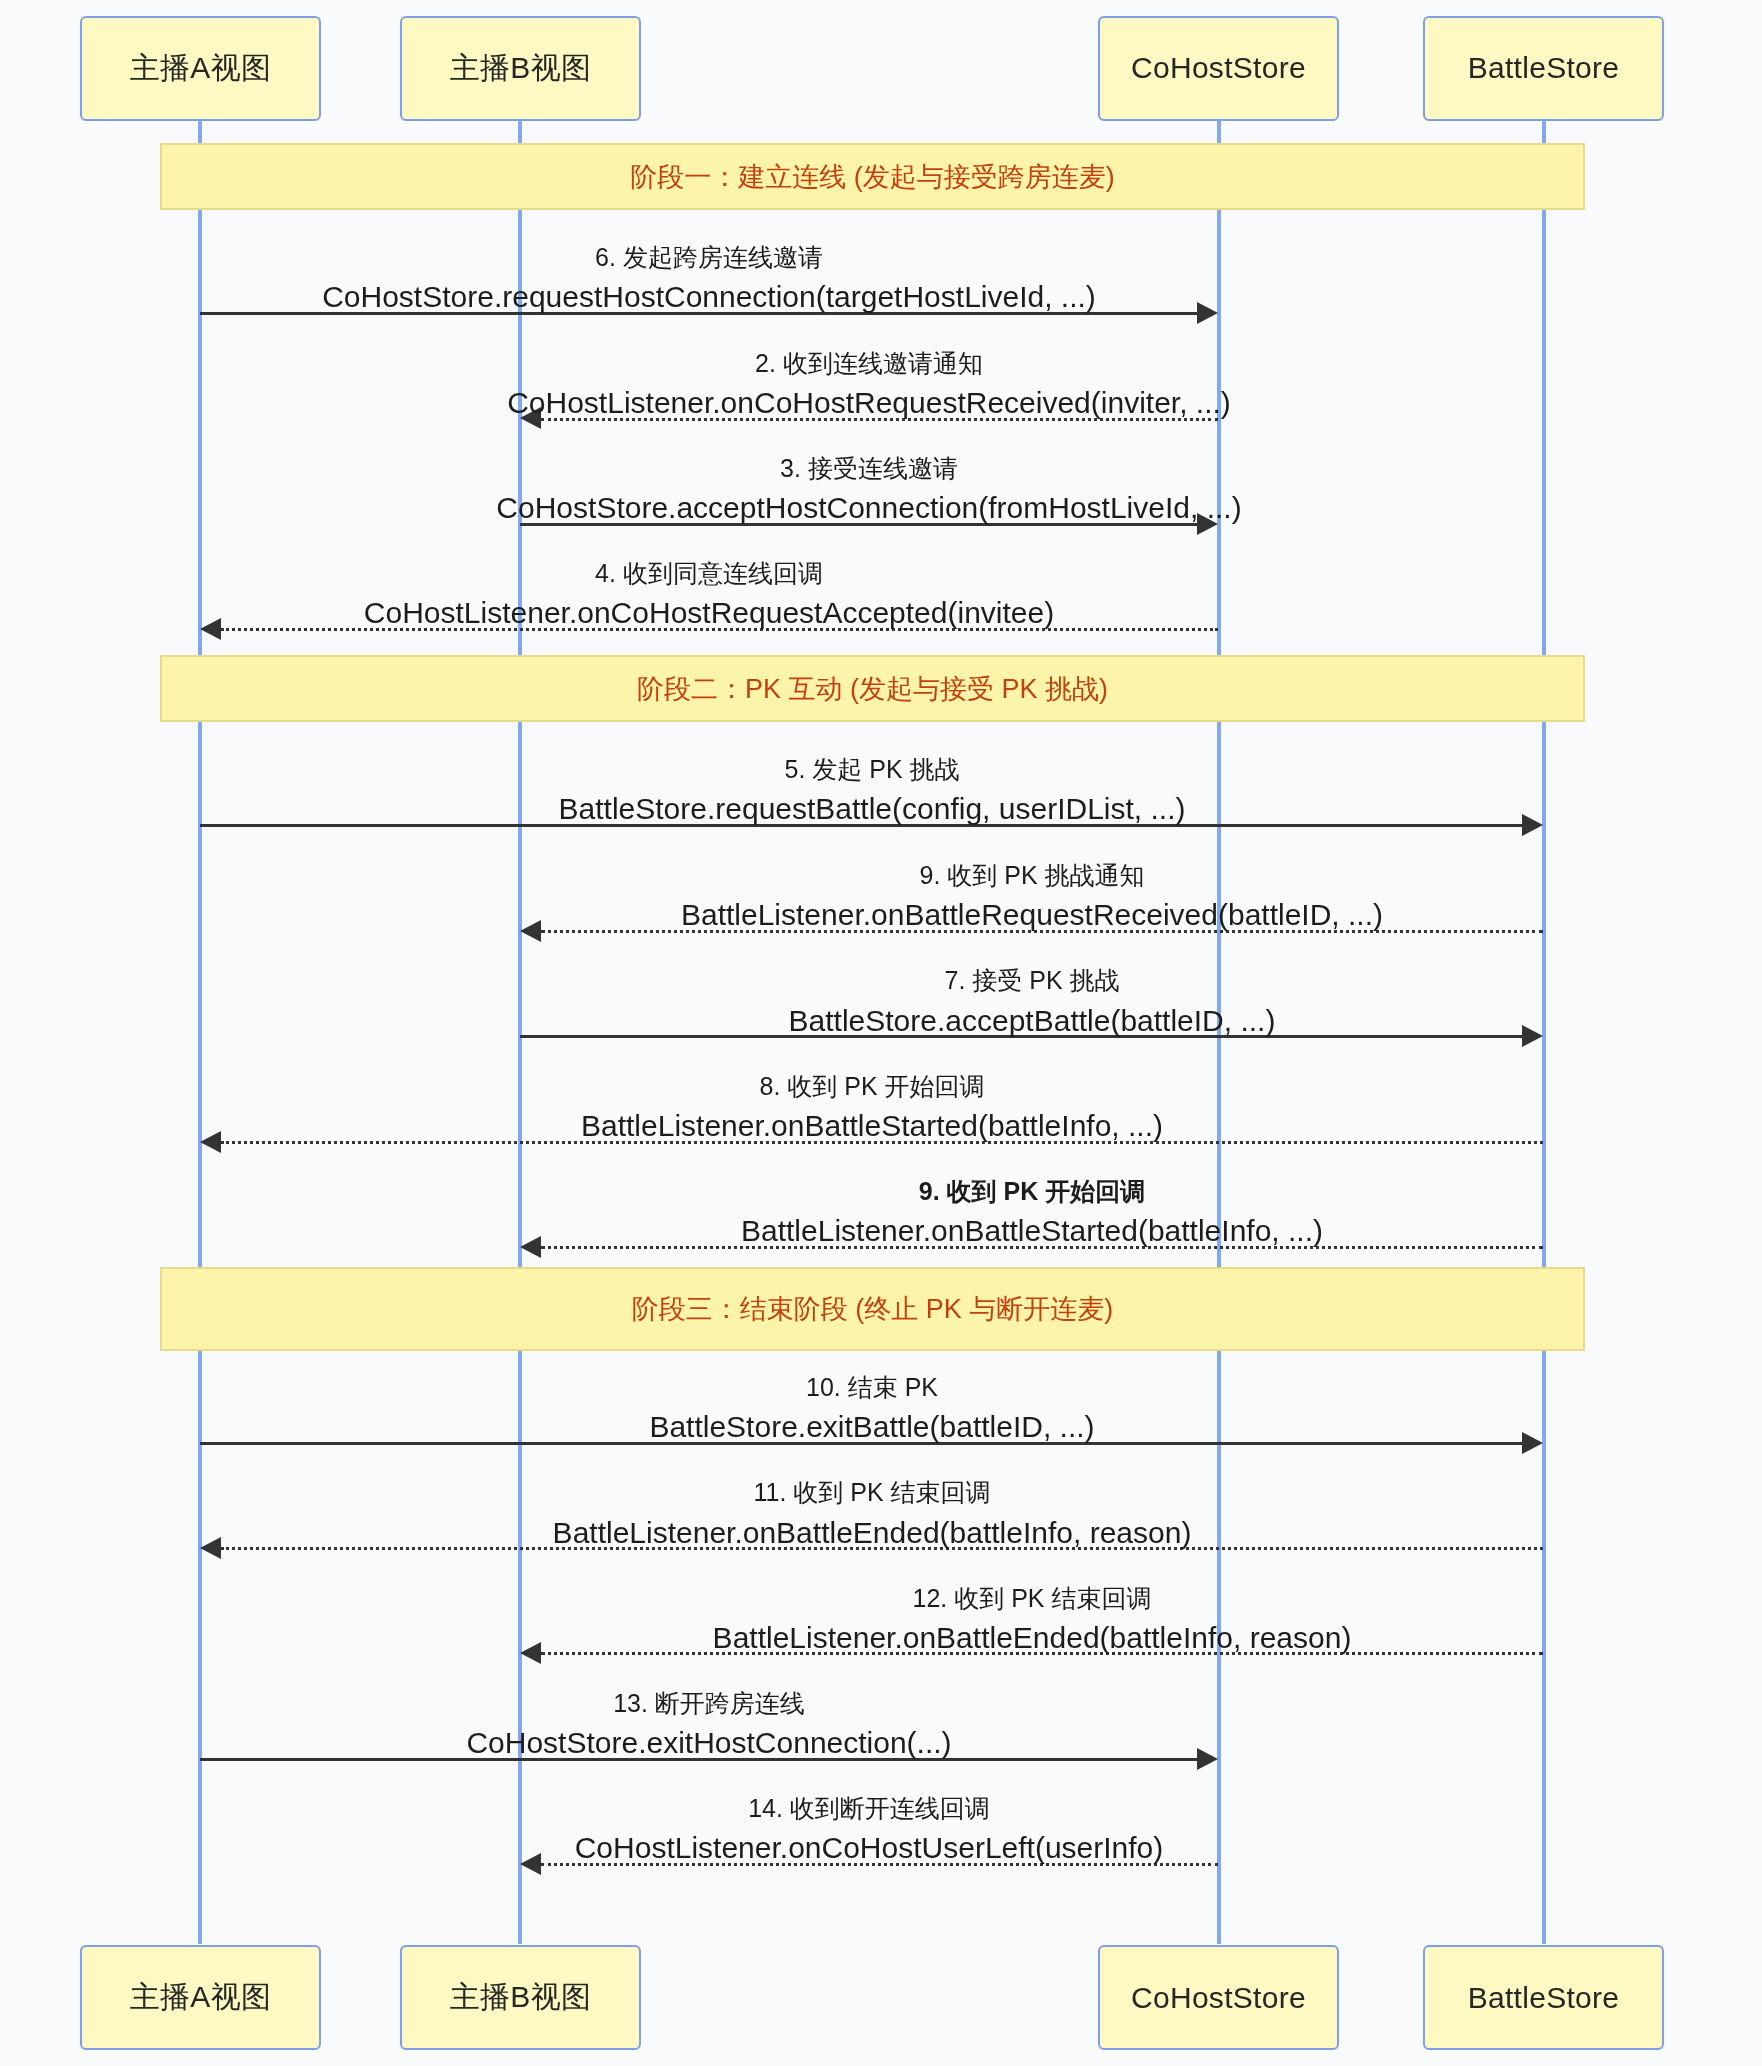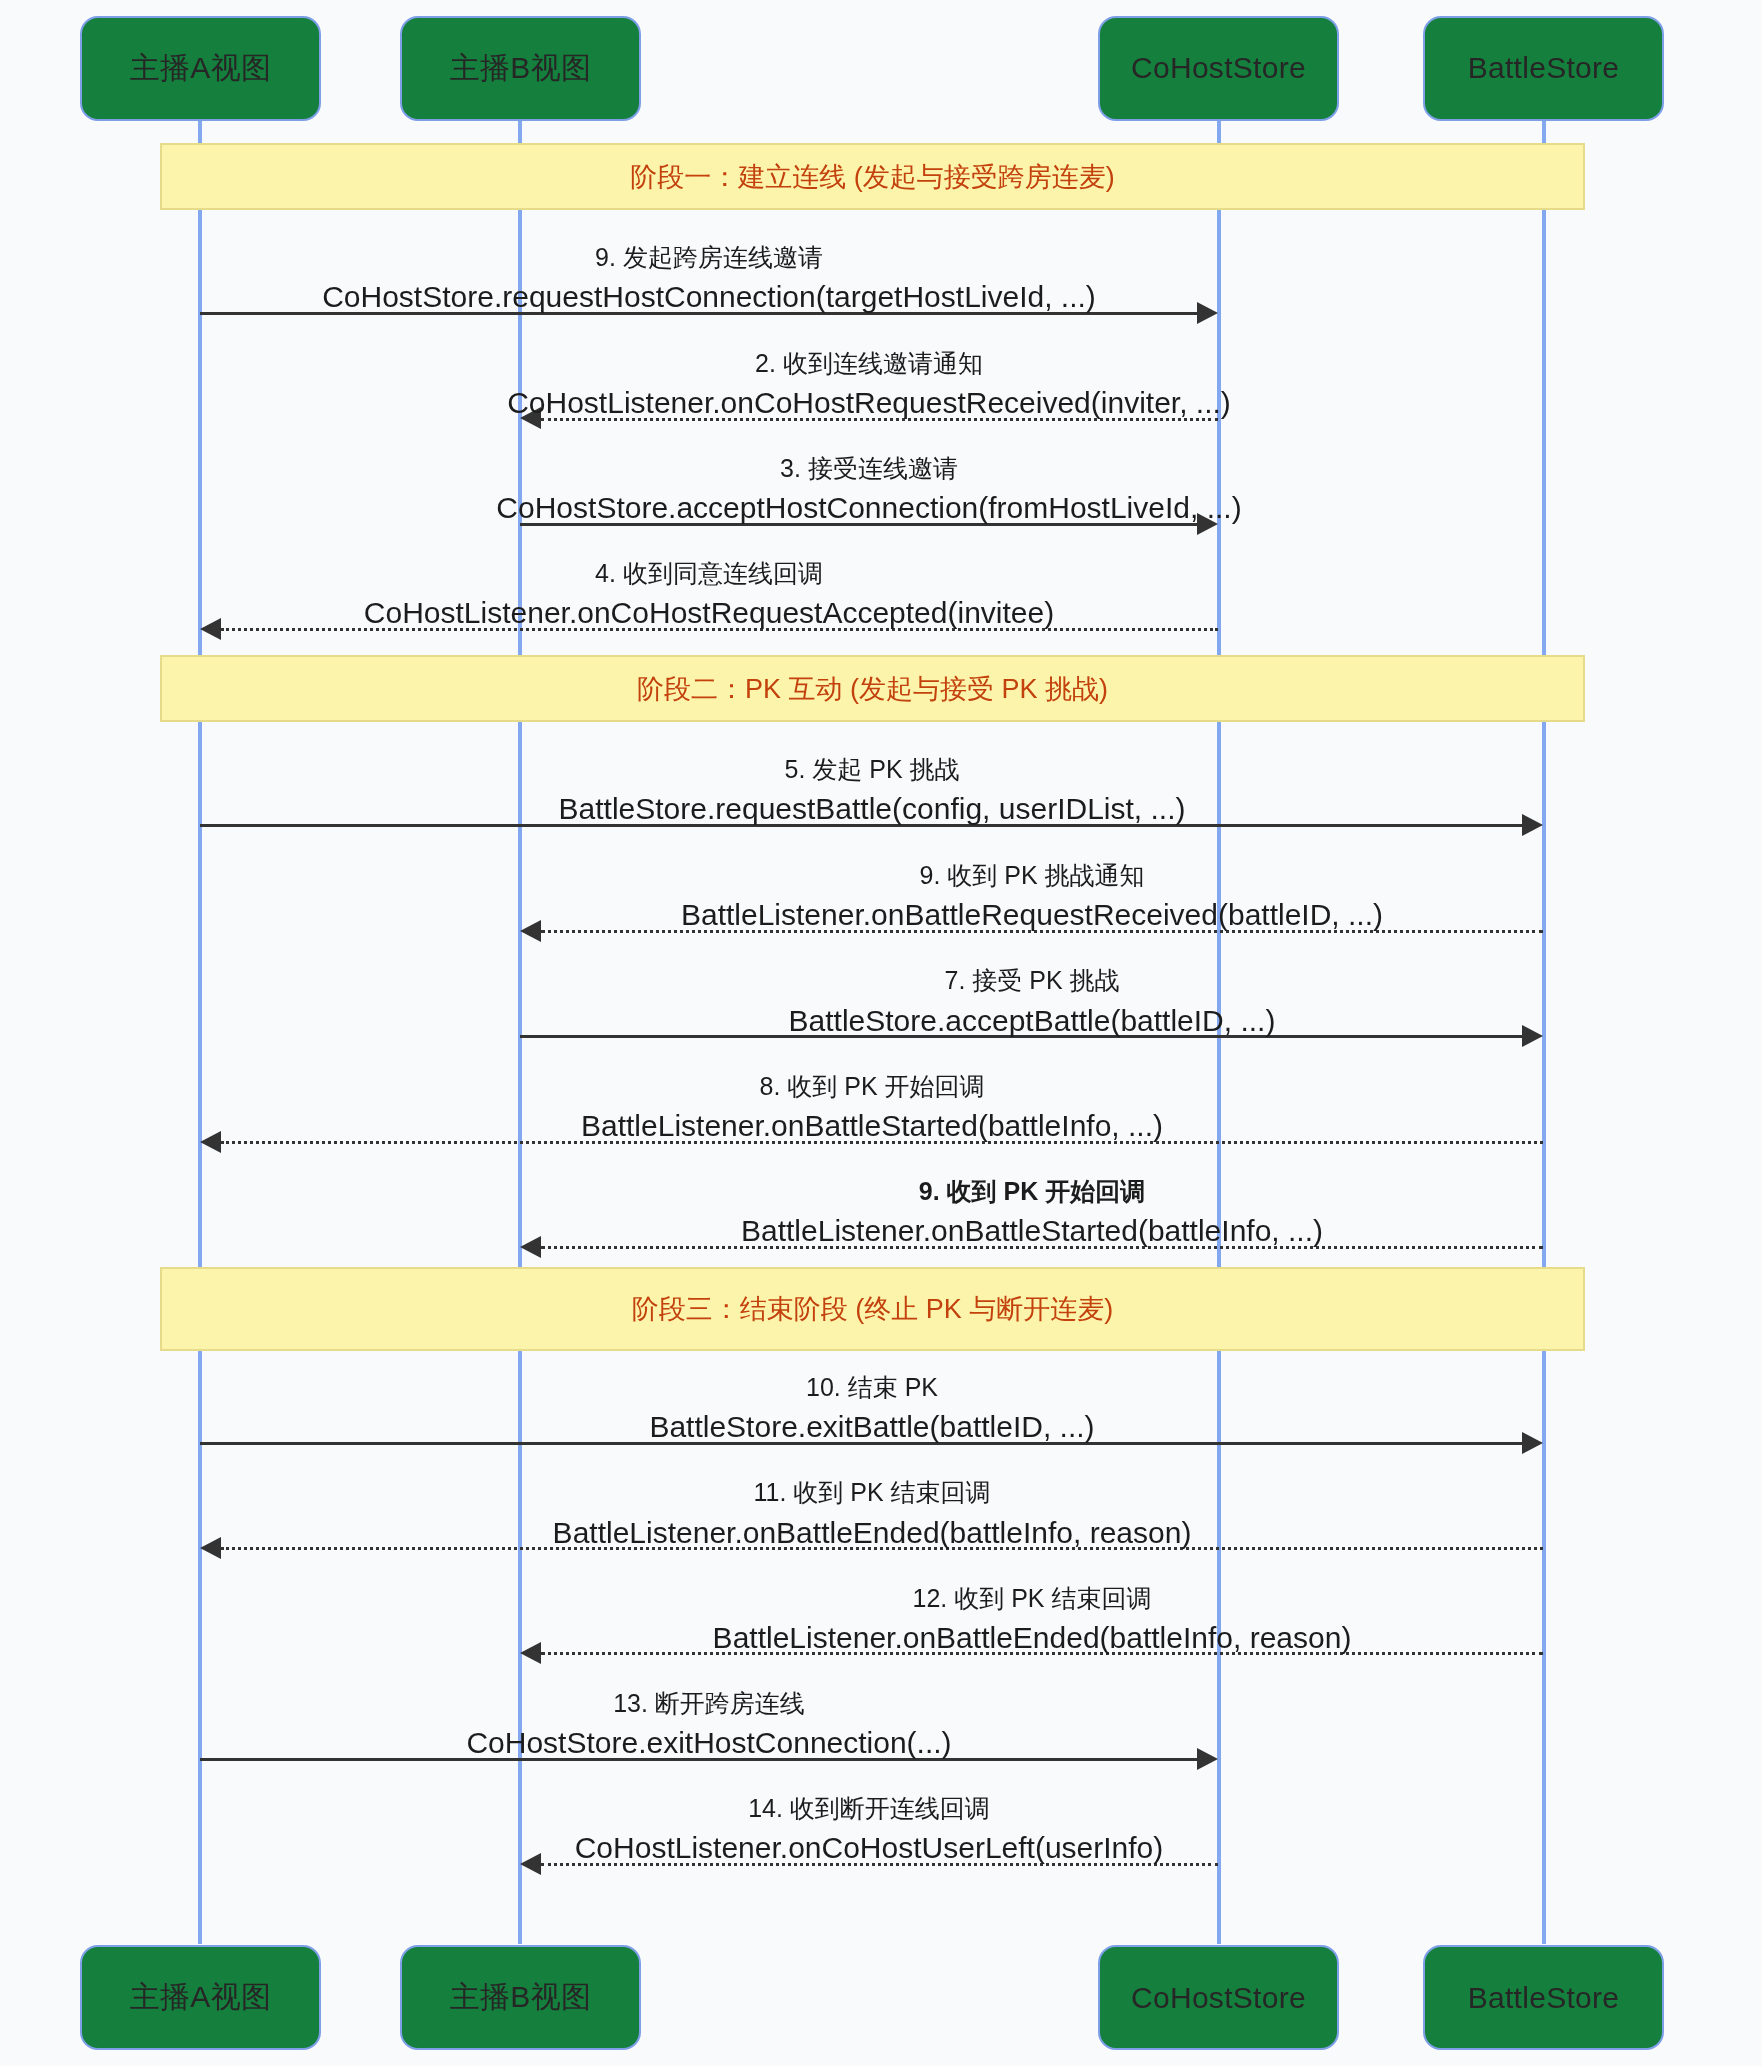--- a/index.html
+++ b/index.html
@@ -9,23 +9,23 @@
     font-family:"Liberation Sans","DejaVu Sans",sans-serif;
     overflow:hidden;
     position:relative;
   }
   #diagram{position:absolute;left:0;top:0;width:1763px;height:2066px;}
 
   
   .actor-box{
     position:absolute;
     width:241px;height:105px;
-    background:#15803d;
+    background:#fef9c3;
     border:2.8px solid #7e9fe8;
-    border-radius:18px;
+    border-radius:6px;
     box-sizing:border-box;
     display:flex;align-items:center;justify-content:center;
   }
   .actor-label{
     font-size:30px;
     color:#262626;
     letter-spacing:0.3px;
     white-space:nowrap;
   }
 
@@ -93,21 +93,21 @@
     </div>
     <div class="phase" style="top: 655px; left: 160px; width: 1425px; height: 67px;">
       <span class="phase-label">阶段二：PK 互动 (发起与接受 PK 挑战)</span>
     </div>
     <div class="phase" style="top: 1267px; left: 160px; width: 1425px; height: 84px;">
       <span class="phase-label">阶段三：结束阶段 (终止 PK 与断开连麦)</span>
     </div>
     <div class="msg">
       <div class="arrow-line" style="top: 312px; left: 200px; width: 997px;"></div>
       <div class="arrow-head right" style="top: 302px; left: 1197px;"></div>
-      <div class="msg-text msg-title" style="left: 709px; top: 245px;">9. 发起跨房连线邀请</div>
+      <div class="msg-text msg-title" style="left: 709px; top: 245px;">6. 发起跨房连线邀请</div>
       <div class="msg-text msg-api" style="left: 709px; top: 282px;">CoHostStore.requestHostConnection(targetHostLiveId, ...)</div>
     </div>
     <div class="msg">
       <div class="arrow-line dotted" style="top: 418px; left: 541px; width: 677px;"></div>
       <div class="arrow-head left" style="top: 407px; left: 520px;"></div>
       <div class="msg-text msg-title" style="left: 869px; top: 351px;">2. 收到连线邀请通知</div>
       <div class="msg-text msg-api" style="left: 869px; top: 388px;">CoHostListener.onCoHostRequestReceived(inviter, ...)</div>
     </div>
     <div class="msg">
       <div class="arrow-line" style="top: 523px; left: 520px; width: 677px;"></div>

